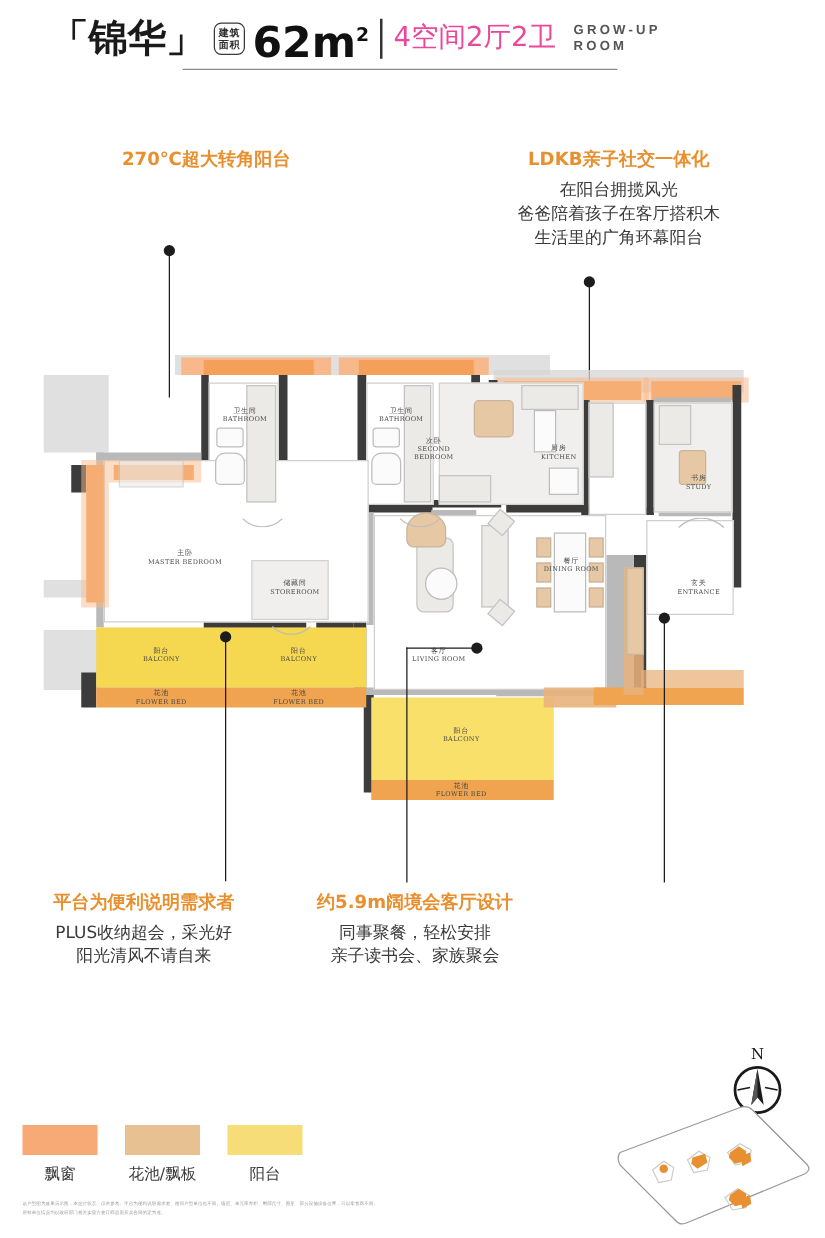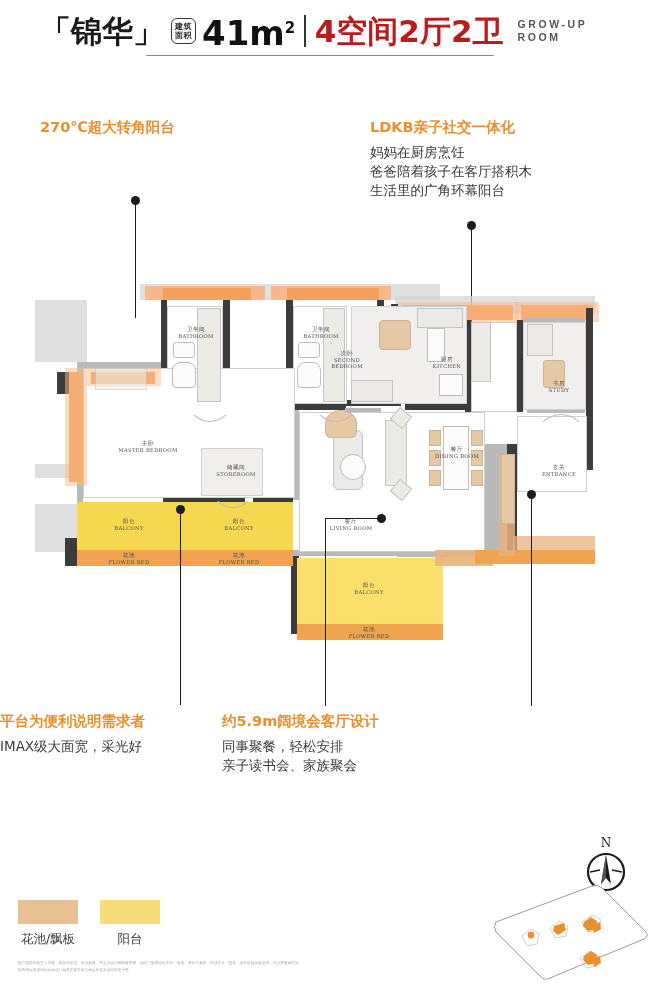--- a/index.html
+++ b/index.html
@@ -29,40 +29,40 @@
   }
   .area-badge span{font-size:8px;line-height:9px;font-weight:bold;color:#2b2b2b;letter-spacing:0.5px;}
   .area-num{
     font-size:34px;font-weight:bold;color:#111;line-height:44px;
     font-family:"DejaVu Sans","Liberation Sans",sans-serif;
     white-space:nowrap;margin-left:2px;
   }
   .area-num sup{font-size:15px;vertical-align:super;}
   .vbar{width:1.6px;height:32px;background:#333;margin:0 9px;}
   .rooms{
-    font-size:31px;font-weight:bold;color:#b91c1c;line-height:44px;white-space:nowrap;
+    font-size:22px;font-weight:normal;color:#ec4899;line-height:44px;white-space:nowrap;
     font-family:"DejaVu Sans","Liberation Sans",sans-serif;
   }
   .growup{
     margin-left:14px;display:flex;flex-direction:column;justify-content:center;
     color:#555;font-size:10.5px;letter-spacing:2.6px;line-height:13px;font-weight:600;
   }
   .hdr-rule{position:absolute;left:146px;top:55px;width:348px;height:1.4px;background:#8a8a8a;}
 
   
   .callout{position:absolute;}
   .callout .c-title{
     font-size:14.5px;font-weight:bold;color:#e8902f;margin:0 0 6px 0;white-space:nowrap;
     font-family:"DejaVu Sans","Liberation Sans",sans-serif;
   }
   .callout .c-line{
     font-size:13.5px;color:#3a3a3a;line-height:19px;white-space:nowrap;
     font-family:"DejaVu Sans","Liberation Sans",sans-serif;
   }
-  .ta-center{text-align:left;}
+  .ta-center{text-align:center;}
 
   
   .leader{position:absolute;background:#1c1c1c;width:1.4px;}
   .leader-h{position:absolute;background:#1c1c1c;height:1.4px;}
   .dot{position:absolute;width:9px;height:9px;border-radius:50%;background:#1c1c1c;}
 
   
   .plan{position:absolute;left:35px;top:268px;width:600px;height:390px;}
   .pl{position:absolute;box-sizing:border-box;}
   .wall{background:#3c3c3c;}
@@ -107,41 +107,41 @@
 <div class="page">
 
   <div class="header">
     <div class="hdr-row">
       <div class="brand">「锦华」</div>
       <div class="area-badge">
         <span>建筑</span>
         <span>面积</span>
       </div>
       <div class="area-num">
-        <span>41m</span><sup>2</sup>
+        <span>62m</span><sup>2</sup>
       </div>
       <div class="vbar"></div>
       <div class="rooms">4空间2厅2卫</div>
       <div class="growup">
         <div>GROW-UP</div>
         <div>ROOM</div>
       </div>
     </div>
     <div class="hdr-rule"></div>
   </div>
 
   <div class="callout ta-center" style="left:40px;top:118px;width:250px;">
     <div class="c-title">270℃超大转角阳台</div>
   </div>
   <div class="dot" style="left:131px;top:196px;"></div>
   <div class="leader" style="left:135px;top:200px;height:118px;"></div>
 
   <div class="callout ta-center" style="left:370px;top:118px;width:250px;">
     <div class="c-title">LDKB亲子社交一体化</div>
-    <div class="c-line">妈妈在厨房烹饪</div>
+    <div class="c-line">在阳台拥揽风光</div>
     <div class="c-line">爸爸陪着孩子在客厅搭积木</div>
     <div class="c-line">生活里的广角环幕阳台</div>
   </div>
   <div class="dot" style="left:467px;top:221px;"></div>
   <div class="leader" style="left:471px;top:225px;height:215px;"></div>
   <div class="dot" style="left:467px;top:455px;"></div>
 
   <div class="plan">
 
     <div class="pl shadow" style="left:105px;top:16px;width:300px;height:16px;"></div>
@@ -333,36 +333,41 @@
     <div class="lbl" style="left:308px;top:358px;width:52px;">
       <span class="cn">花池</span>
       <span class="en">FLOWER BED</span>
     </div>
   </div>
 
   <div class="dot" style="left:176px;top:505px;"></div>
   <div class="leader" style="left:180px;top:509px;height:196px;"></div>
   <div class="callout ta-center" style="left:0px;top:712px;width:230px;">
     <div class="c-title">平台为便利说明需求者</div>
-    <div class="c-line">IMAX级大面宽，采光好</div>
+    <div class="c-line">PLUS收纳超会，采光好</div>
+    <div class="c-line">阳光清风不请自来</div>
   </div>
 
   <div class="dot" style="left:377px;top:514px;"></div>
   <div class="leader-h" style="left:325px;top:518px;width:56px;"></div>
   <div class="leader" style="left:325px;top:518px;height:188px;"></div>
   <div class="callout ta-center" style="left:222px;top:712px;width:220px;">
     <div class="c-title">约5.9m阔境会客厅设计</div>
     <div class="c-line">同事聚餐，轻松安排</div>
     <div class="c-line">亲子读书会、家族聚会</div>
   </div>
 
   <div class="dot" style="left:527px;top:490px;"></div>
   <div class="leader" style="left:531px;top:494px;height:212px;"></div>
 
   <div class="legend">
+    <div class="lg-item">
+      <div class="lg-sw" style="background:#f7a976;"></div>
+      <div class="lg-tx">飘窗</div>
+    </div>
     <div class="lg-item">
       <div class="lg-sw" style="background:#e8c193;"></div>
       <div class="lg-tx">花池/飘板</div>
     </div>
     <div class="lg-item">
       <div class="lg-sw" style="background:#f7dd78;"></div>
       <div class="lg-tx">阳台</div>
     </div>
   </div>
 

